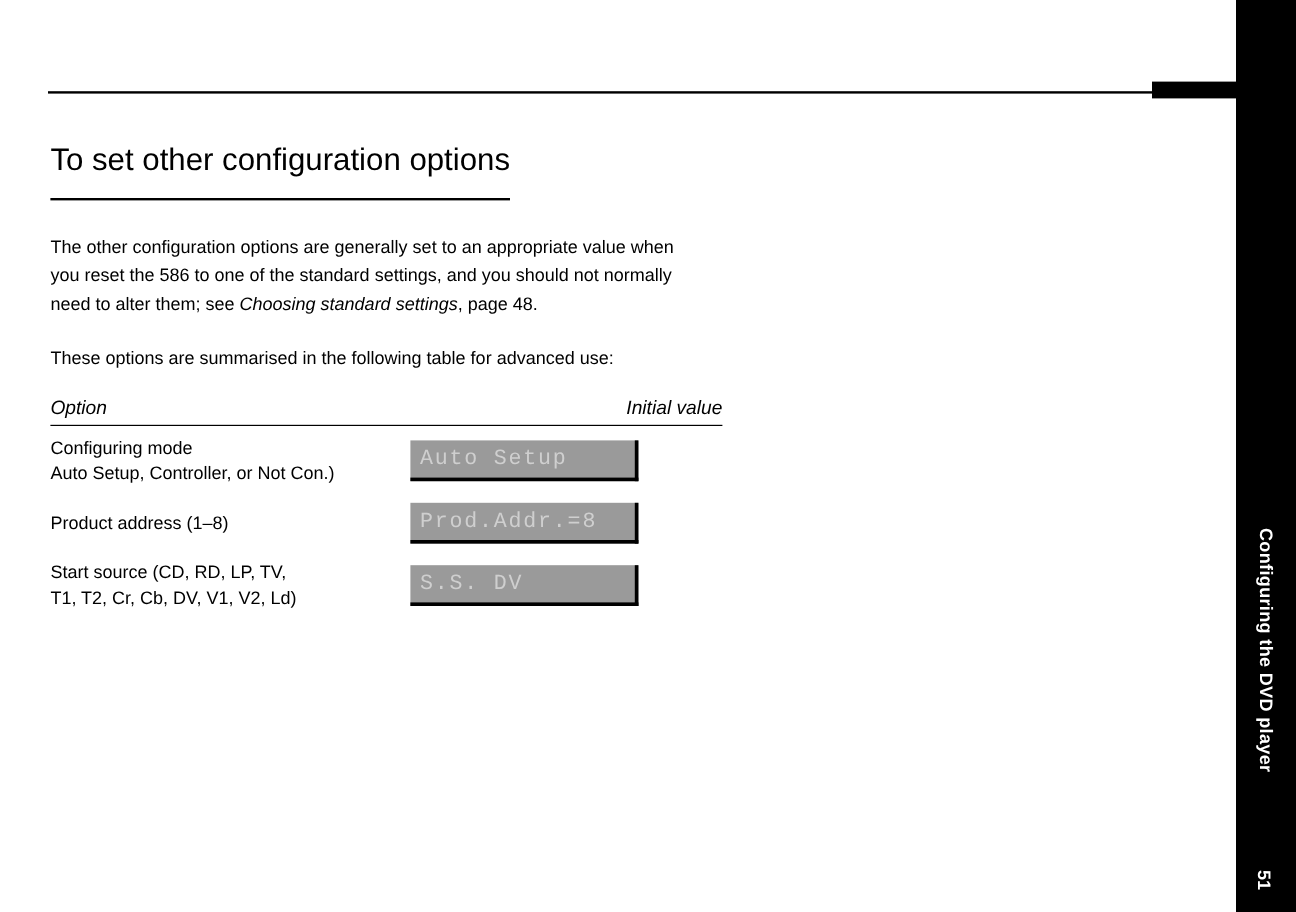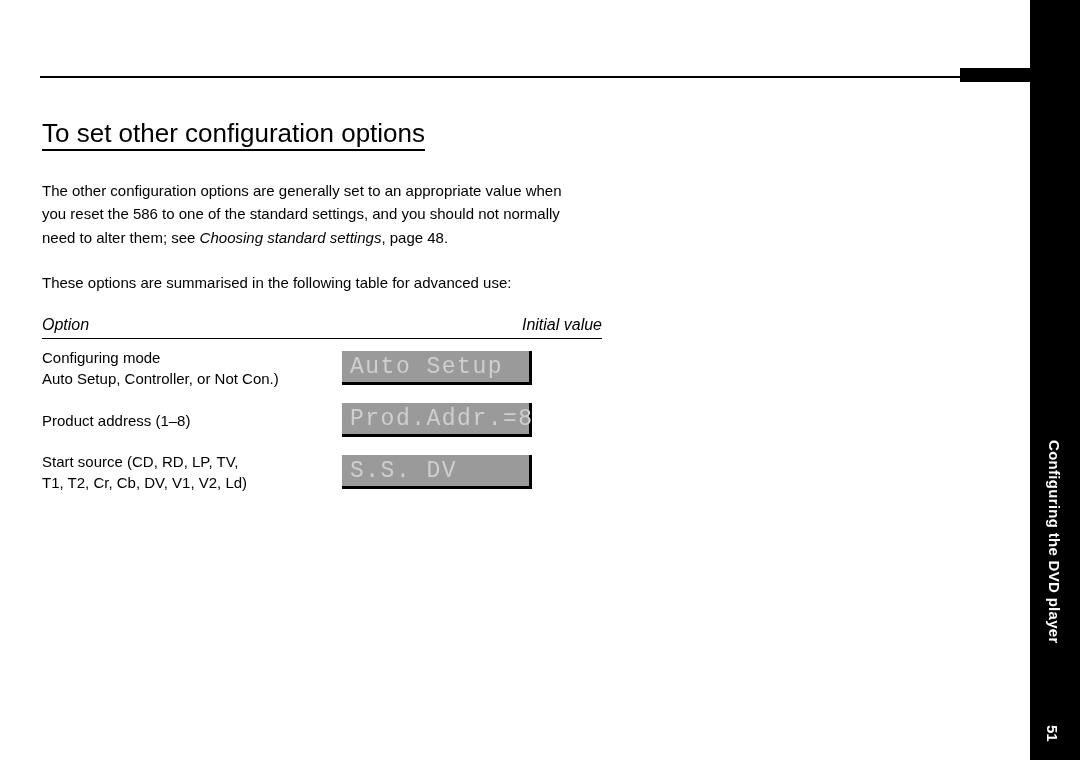--- a/index.html
+++ b/index.html
@@ -57,21 +57,21 @@
     position: absolute;
     top: 118px;
     left: 42px;
     width: 620px;
   }
   .section-title {
     font-size: 26px;
     font-weight: normal;
     border-bottom: 2px solid #000;
     display: inline-block;
-    padding-bottom: 0;
+    padding-bottom: 16px;
     margin-bottom: 28px;
   }
   .para {
     font-size: 15px;
     line-height: 1.55;
     margin-bottom: 22px;
     max-width: 520px;
   }
   .para .ital { font-style: italic; }
   .opt-table {
@@ -103,21 +103,21 @@
   .lcd {
     width: 190px;
     height: 34px;
     background: #9a9a9a;
     border-right: 3px solid #000;
     border-bottom: 3px solid #000;
     display: flex;
     align-items: center;
     padding-left: 8px;
     font-family: "Courier New", monospace;
-    font-size: 23px;
+    font-size: 18px;
     letter-spacing: 1.5px;
     color: #cfcfcf;
   }
 </style>
 </head>
 <body>
 
 <div class="page">
 
   <div class="top-rule"></div>

